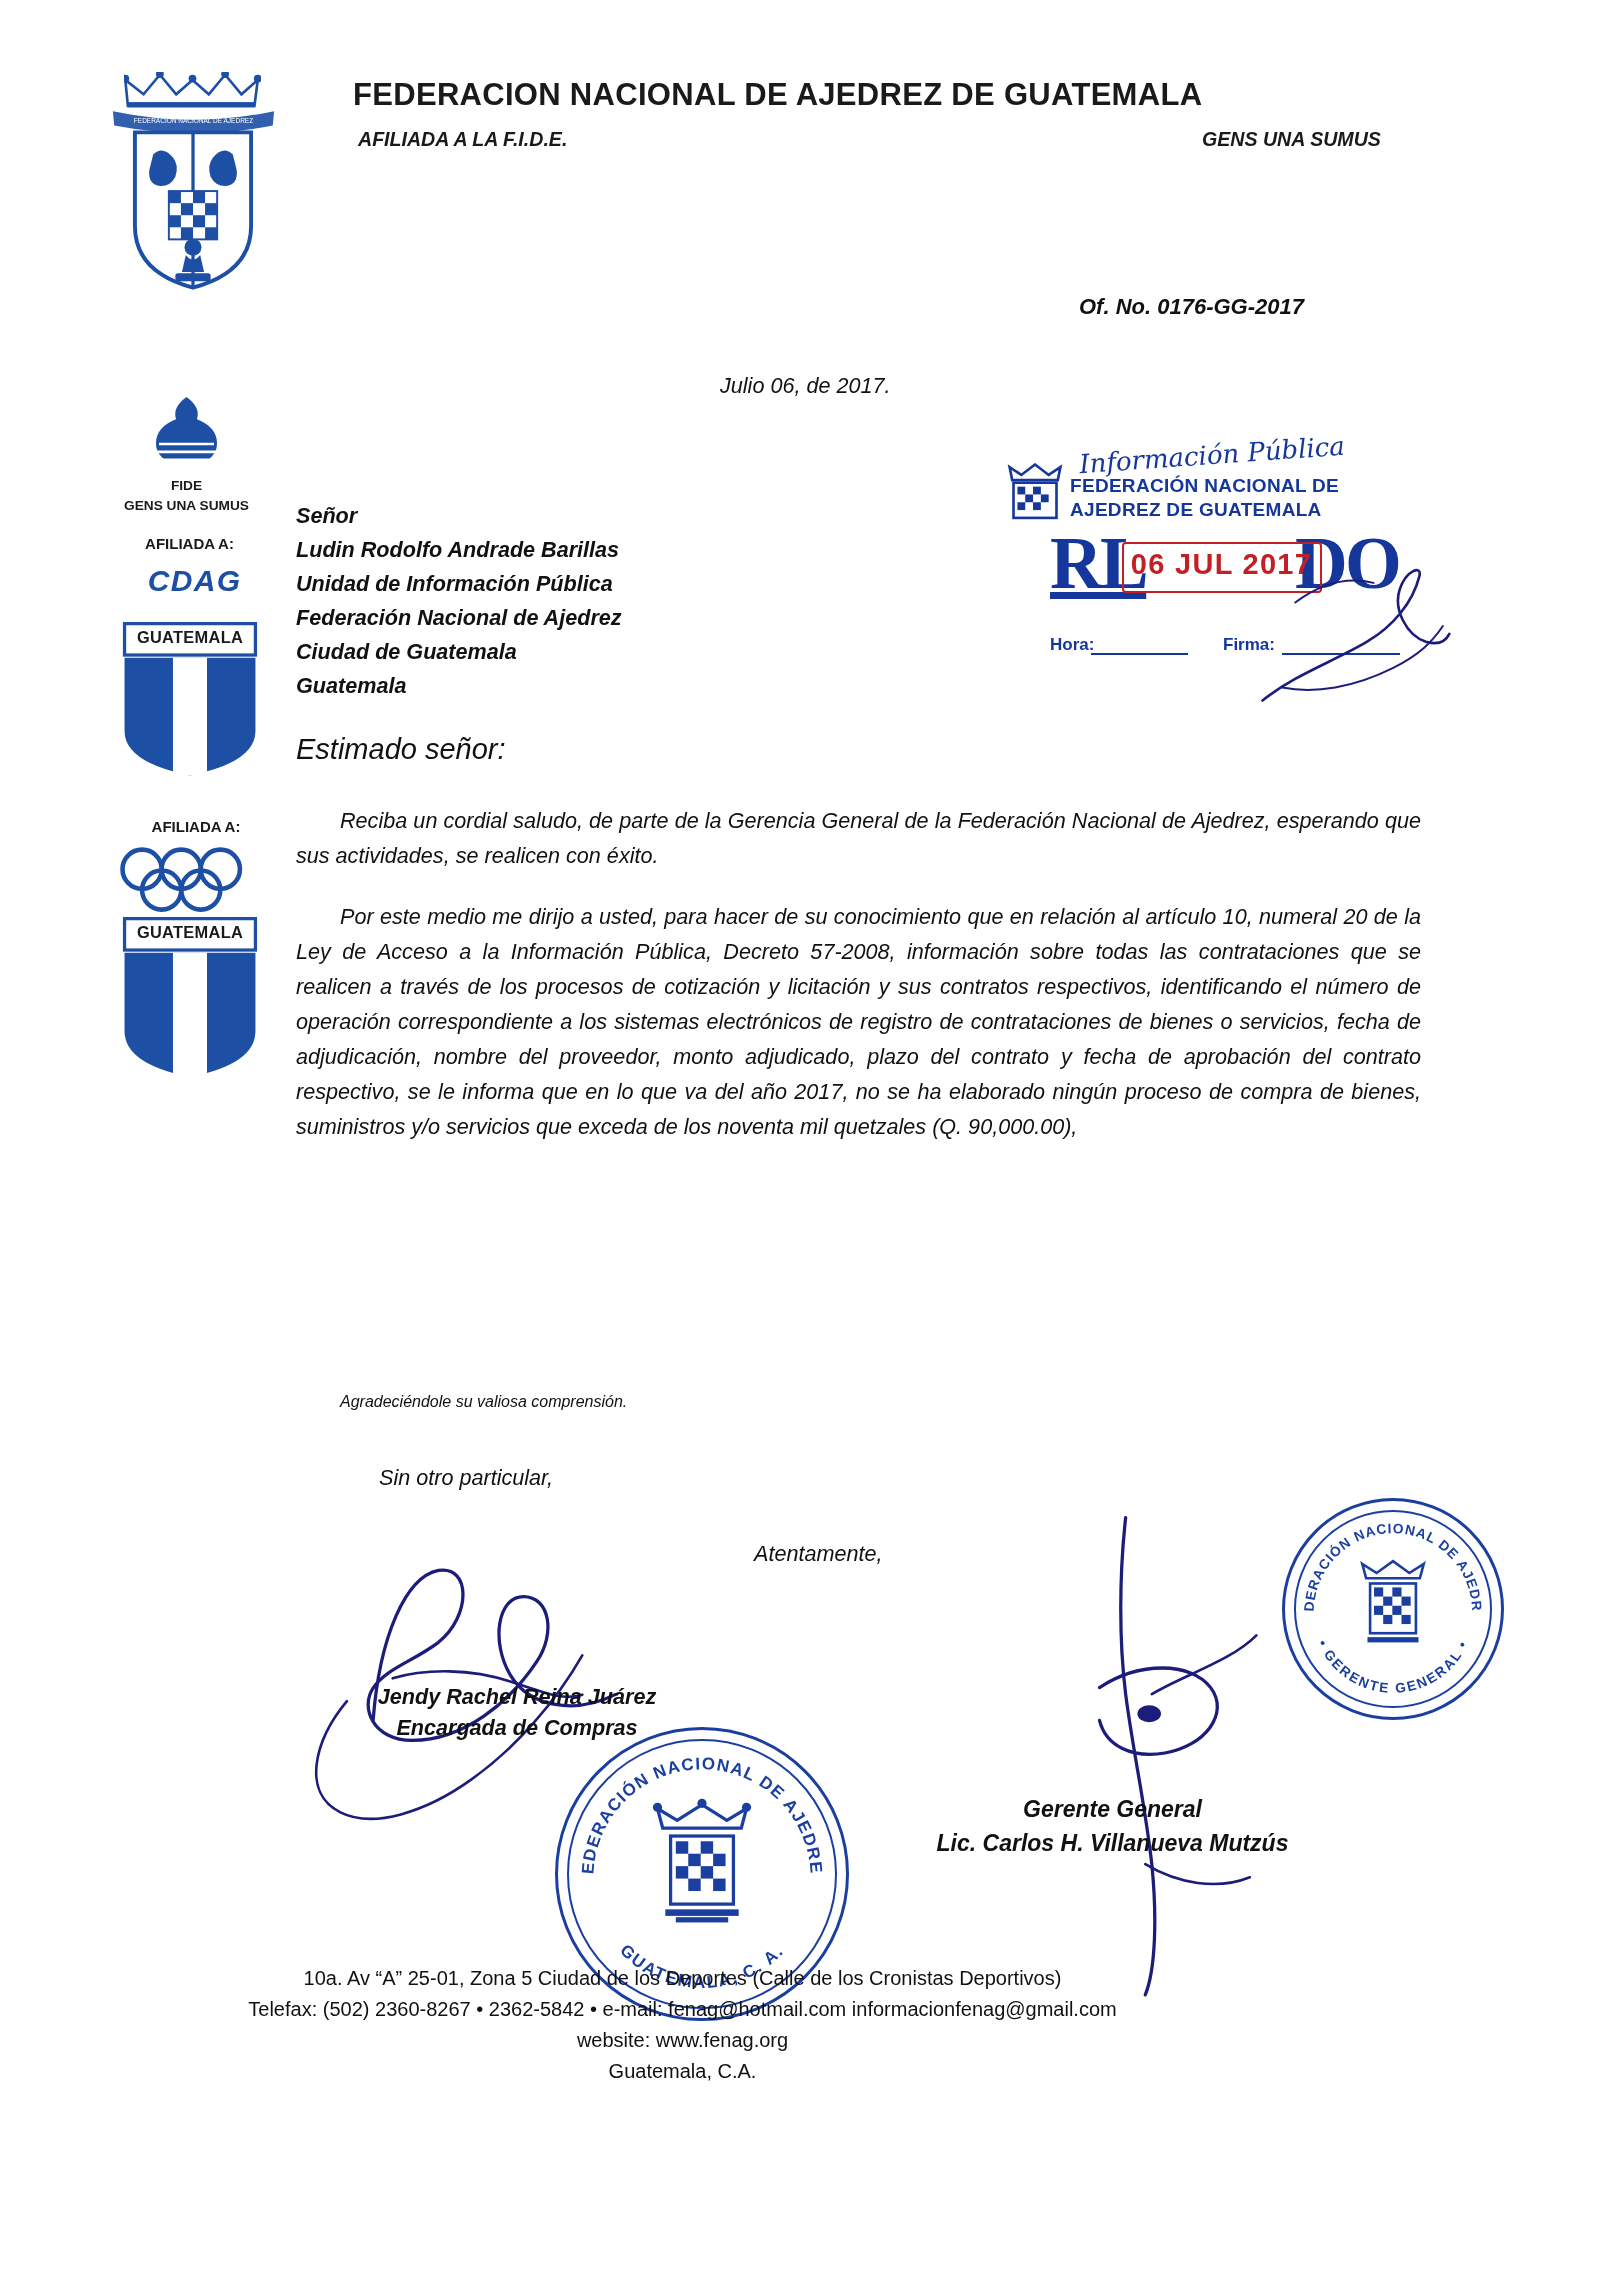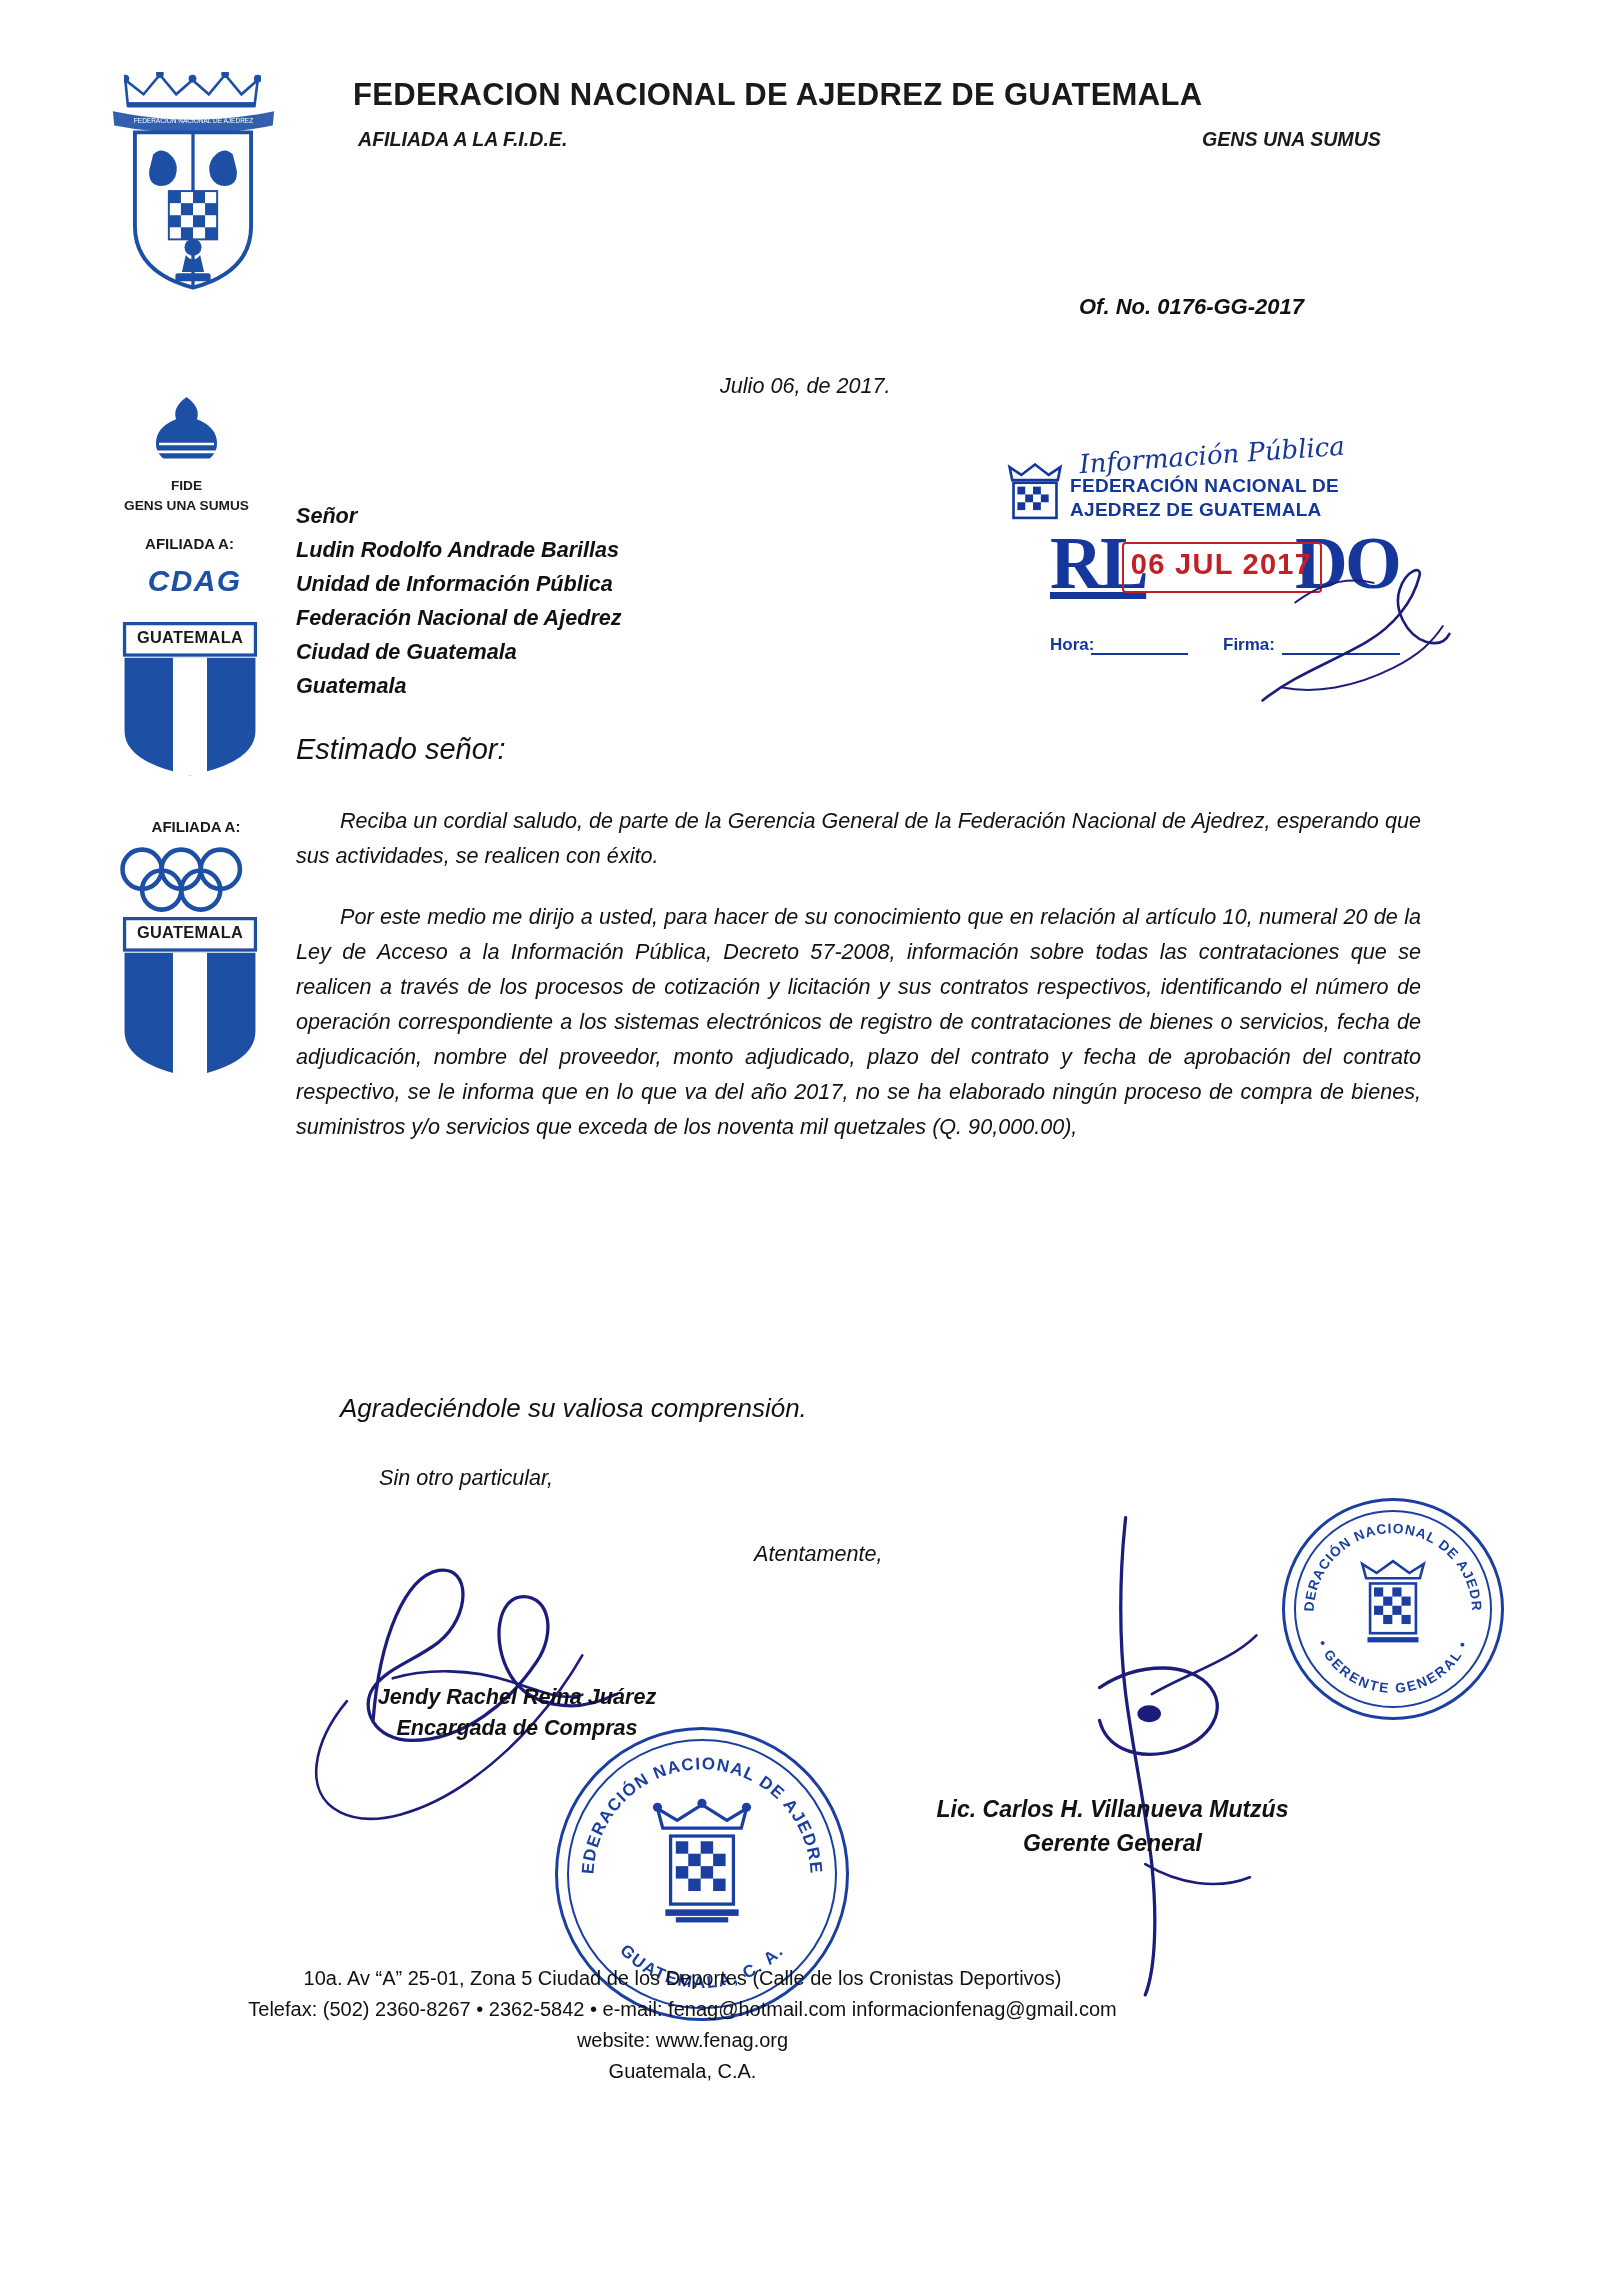--- a/index.html
+++ b/index.html
@@ -214,21 +214,21 @@
     color: #111;
   }
   .body-text p {
     margin: 0 0 26px 0;
     text-indent: 44px;
   }
   .thanks {
     position: absolute;
     left: 296px;
     top: 1393px;
-    font-size: 26px;
+    font-size: 16px;
     font-style: italic;
     color: #111;
     text-indent: 44px;
     width: 916px;
   }
   .closing {
     position: absolute;
     left: 379px;
     top: 1465px;
     font-size: 21.6px;
@@ -534,22 +534,22 @@
 
   <svg style="position:absolute; left:1021px; top:1498px; width:327px; height:510px;" viewBox="0 0 500 780">
     <path class="sig-ink" stroke-width="5" d="M160 30 C150 120 150 220 160 300 C170 380 190 470 200 560 C208 640 206 720 190 760"></path>
     <path class="sig-ink" stroke-width="5" d="M120 290 C180 250 260 250 290 290 C320 330 280 380 220 390 C170 398 130 380 120 340"></path>
     <path class="sig-ink" stroke-width="4" d="M200 300 C250 270 320 250 360 210"></path>
     <path class="sig-ink" stroke-width="4" d="M190 560 C240 590 300 600 350 580"></path>
     <ellipse cx="196" cy="330" rx="18" ry="13" fill="#1c1c7a"></ellipse>
   </svg>
 
   <div class="sig2-name">
+    <div>Gerente General</div>
     <div>Lic. Carlos H. Villanueva Mutzús</div>
-    <div>Gerente General</div>
   </div>
 
   <div class="stamp-recv">
     <svg style="position:absolute; left:0; top:18.3px; width:56px; height:59px;" viewBox="0 0 86 90">
       <path d="M8 26 L4 6 L22 18 L43 2 L64 18 L82 6 L78 26 Z" fill="none" stroke="#15379b" stroke-width="4"></path>
       <rect x="10" y="30" width="66" height="54" fill="none" stroke="#15379b" stroke-width="4"></rect>
       <g fill="#15379b">
         <rect x="16" y="36" width="12" height="12"></rect>
           <rect x="40" y="36" width="12" height="12"></rect>
         <rect x="28" y="48" width="12" height="12"></rect>

